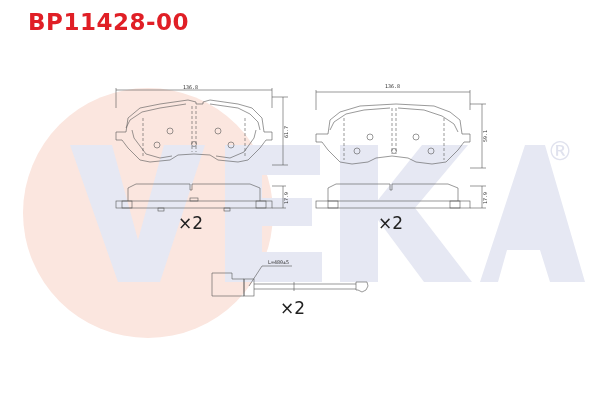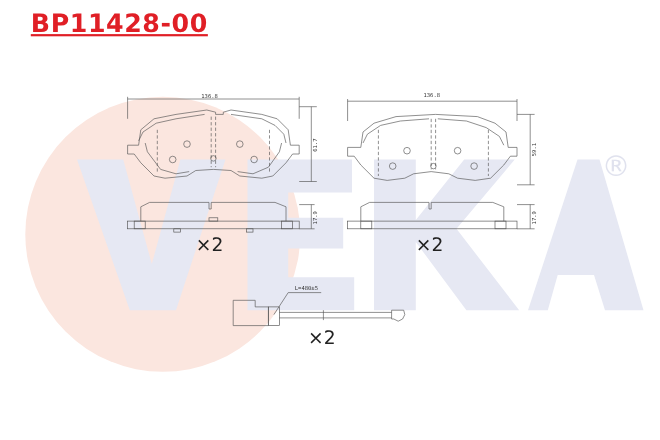--- a/index.html
+++ b/index.html
@@ -1,18 +1,18 @@
 <!DOCTYPE html>
 <html><head>
 <meta charset="utf-8">
 <style>
   html, body { margin:0; padding:0; }
   body { width:600px; height:400px; background:#ffffff; position:relative; overflow:hidden; font-family:"DejaVu Sans", sans-serif; }
   .wm { position:absolute; left:0; top:0; width:600px; height:400px; }
-  .title { position:absolute; left:28px; top:9px; font-family:"DejaVu Sans", sans-serif; font-size:23px; font-weight:bold; color:#e01f26; letter-spacing:0.5px;text-decoration:underline; }
+  .title { position:absolute; left:28px; top:9px; font-family:"DejaVu Sans", sans-serif; font-size:23px; font-weight:bold; color:#e01f26; letter-spacing:0.5px; }
   .dwg { position:absolute; left:0; top:0; width:600px; height:400px; }
   .qty { position:absolute; font-family:"DejaVu Sans", sans-serif; font-size:17px; color:#222; }
   .dim { font-family:"DejaVu Sans Mono", monospace; font-size:5px; fill:#333; }
 </style>
 </head>
 <body>
 
 <svg class="wm" viewBox="0 0 600 400" xmlns="http://www.w3.org/2000/svg">
   <circle cx="148" cy="213" r="125" fill="#fbe6df"></circle>
   <g fill="#e6e8f3">

